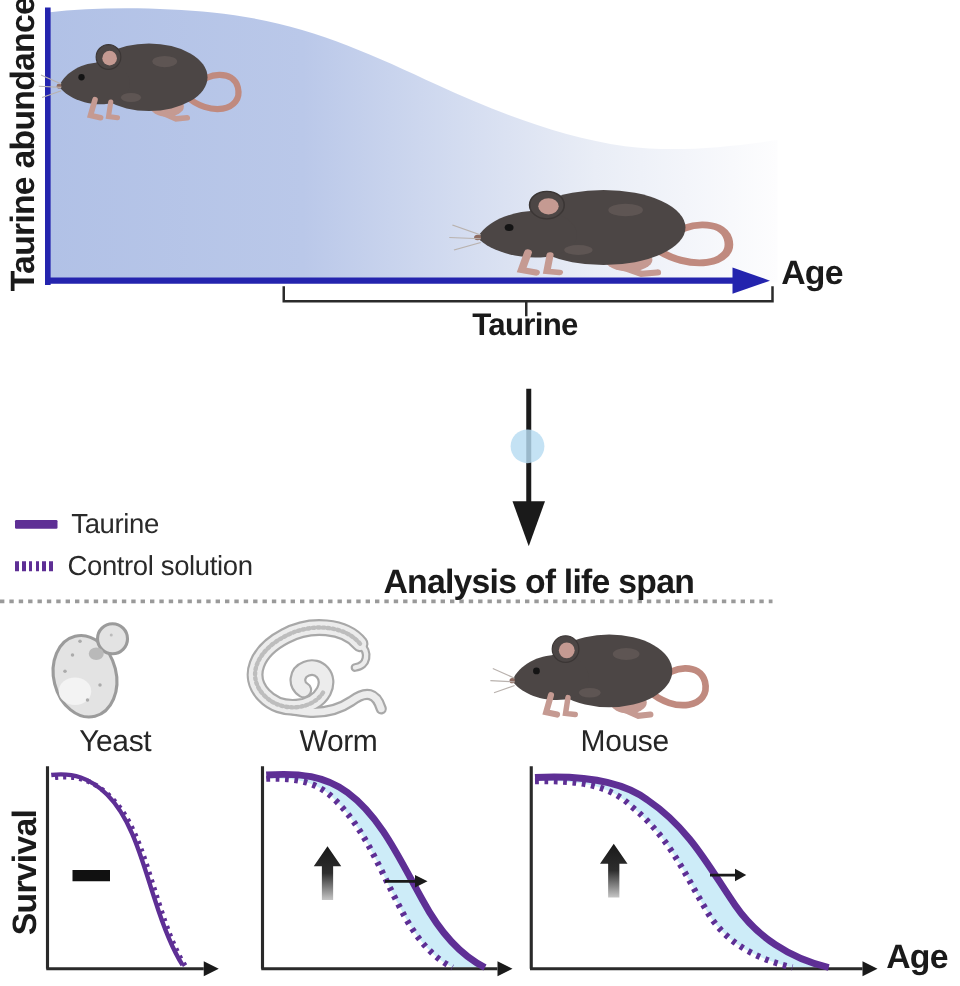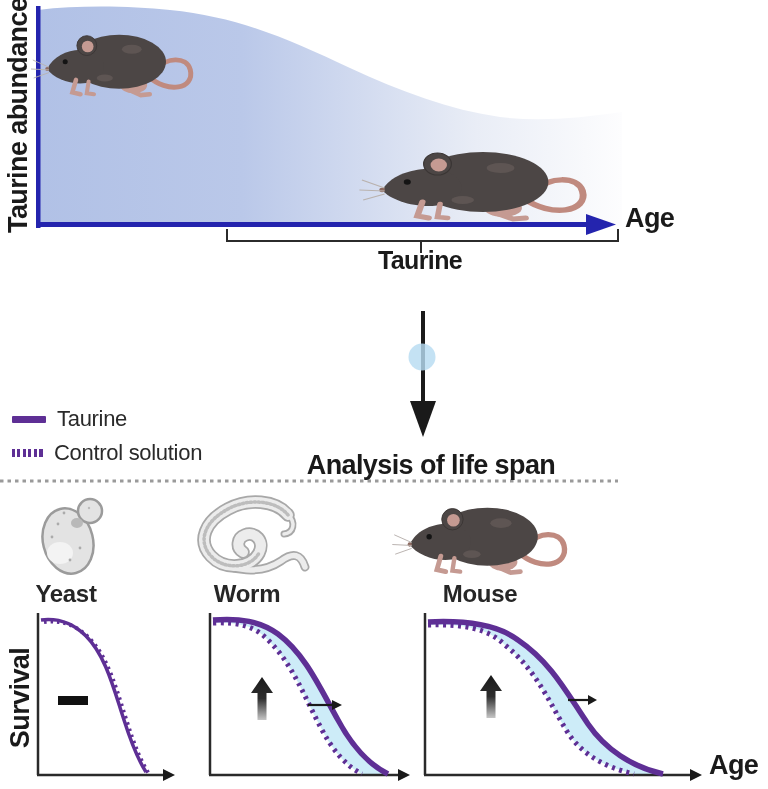--- a/index.html
+++ b/index.html
@@ -10,21 +10,21 @@
   .stage svg{position:absolute;left:0;top:0;}
   .txt{position:absolute;white-space:nowrap;text-align:center;}
   .b{font-weight:bold;letter-spacing:-0.6px;}
   .vlabel{transform:rotate(-90deg);transform-origin:0 0;text-align:center;}
   #lbl-taurine-abundance{left:3px;top:233px;width:230px;font-size:27px;}
   #lbl-age-top{left:625px;top:203px;font-size:27px;}
   #lbl-bracket{left:265px;top:246px;width:310px;text-align:center;font-size:25px;line-height:28px;white-space:normal;}
   #lbl-analysis{left:281px;top:438px;width:300px;text-align:center;font-size:27px;margin-top:12px;}
   #lbl-survival{left:5px;top:784px;width:172px;font-size:27px;}
   #lbl-age-bottom{left:709px;top:750px;font-size:27px;}
-  .organism-label{font-size:24px;color:#262626;text-align:center;width:110px;letter-spacing:-0.3px;font-weight:bold;}
+  .organism-label{font-size:24px;color:#262626;text-align:right;width:110px;letter-spacing:-0.3px;}
   #lbl-yeast{left:11px;top:580px;}
   #lbl-worm{left:192px;top:580px;}
   #lbl-mouse{left:425px;top:580px;}
   .legend{position:absolute;left:12px;top:402px;}
   .legend-row{display:flex;align-items:center;gap:11px;height:34px;}
   .legend-label{font-size:22px;color:#2a2a2a;letter-spacing:-0.3px;}
   .swatch-solid{width:34px;height:7px;background:#5e2f95;border-radius:1px;}
   .swatch-dotted{width:31px;height:8px;
     background:repeating-linear-gradient(90deg,#5e2f95 0 3px,transparent 3px 5.5px);}
 </style>

